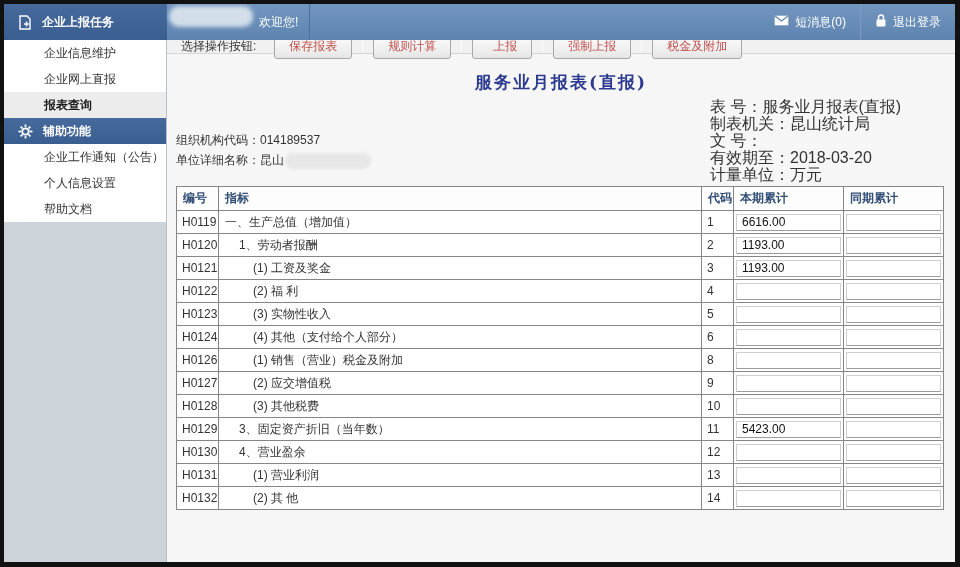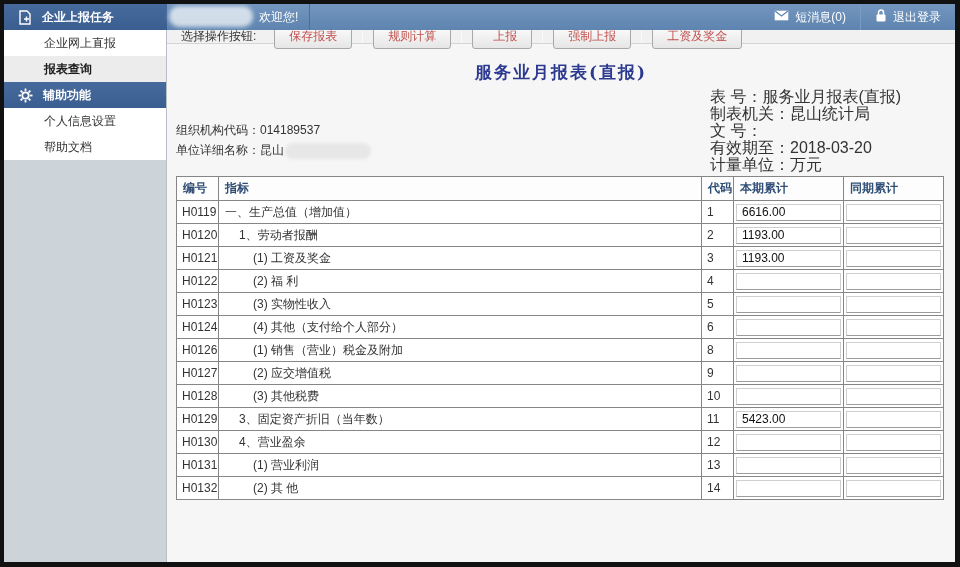--- a/index.html
+++ b/index.html
@@ -1,21 +1,21 @@
 <!DOCTYPE html>
 <html><head>
 <meta charset="utf-8">
 <style>
   * { margin:0; padding:0; box-sizing:border-box; }
   body { background:#222; font-family:"Liberation Sans", sans-serif; }
   .frame { position:relative; width:960px; height:567px; background:#111; overflow:hidden; }
   .screen { position:absolute; left:4px; top:4px; width:951px; height:558px; background:#f7f7f7; overflow:hidden; display:flex; flex-direction:column; }
 
   
-  .topbar { height:26px; display:flex; flex:none; }
+  .topbar { height:36px; display:flex; flex:none; }
   .sidebar-header { width:163px; flex:none; background:linear-gradient(#476a9d,#3b5e91); display:flex; align-items:center; color:#fff; font-size:12px; font-weight:bold; }
   .sidebar-header .ico { margin:0 10px 0 14px; display:inline-flex; }
   .topbar-main { flex:1; background:linear-gradient(#7396bf,#5d84af); display:flex; align-items:center; position:relative; color:#fff; font-size:12px; }
   .blur-blob { position:absolute; left:2px; top:2px; width:84px; height:21px; background:rgba(255,255,255,.7); border-radius:10px; filter:blur(2px); }
   .welcome { margin-left:92px; }
   .tb-spacer { flex:1; }
   .tb-item { display:flex; align-items:center; gap:6px; padding:0 14px; height:100%; cursor:pointer; }
   .tb-divider { width:1px; height:100%; background:#49709c; border-right:1px solid #7b9cc0; }
   .tb-vline { position:absolute; left:142px; top:0; width:1px; height:100%; background:#49709c; }
 
@@ -100,59 +100,61 @@
         </span>
         <span>退出登录</span>
       </div>
     </div>
   </div>
 
   <div class="body-row">
 
     <div class="sidebar">
       <div id="sidebar-menu">
+            <div class="side-item">企业信息维护</div>
             <div class="side-item">企业网上直报</div>
             <div class="side-item active">报表查询</div>
             <div class="side-sec">
               <span class="ico">
                 <svg width="15" height="15" viewBox="0 0 15 15">
                   <circle cx="7.5" cy="7.5" r="3.2" fill="none" stroke="#fff" stroke-width="1.8"></circle>
                   <g stroke="#fff" stroke-width="1.8">
                     <path d="M7.5 0.5 v2.5"></path>
                     <path d="M7.5 12 v2.5"></path>
                     <path d="M0.5 7.5 h2.5"></path>
                     <path d="M12 7.5 h2.5"></path>
                     <path d="M2.6 2.6 l1.8 1.8"></path>
                     <path d="M10.6 10.6 l1.8 1.8"></path>
                     <path d="M12.4 2.6 l-1.8 1.8"></path>
                     <path d="M4.4 10.6 l-1.8 1.8"></path>
                   </g>
                 </svg>
               </span>
               <span>辅助功能</span>
             </div>
+            <div class="side-item">企业工作通知（公告）</div>
             <div class="side-item">个人信息设置</div>
             <div class="side-item">帮助文档</div>
           </div>
       <div class="side-rest"></div>
     </div>
 
     <div class="main">
       <div class="toolbar">
         <span class="toolbar-label">选择操作按钮:</span>
         <span id="toolbar-buttons" style="display:flex;align-items:center;height:100%;">
               <button class="tbtn">保存报表</button>
               <span class="btn-sep"></span>
               <button class="tbtn">规则计算</button>
               <span class="btn-sep"></span>
               <button class="tbtn">上报</button>
               <span class="btn-sep"></span>
               <button class="tbtn">强制上报</button>
               <span class="btn-sep"></span>
-              <button class="tbtn">工资及奖金</button>
+              <button class="tbtn">税金及附加</button>
             </span>
       </div>
 
       <div class="content">
         <div class="report-title">服务业月报表(直报)</div>
 
         <div class="info-area">
           <div class="org-block">
             <div>
               <span>组织机构代码：</span><span>014189537</span>

